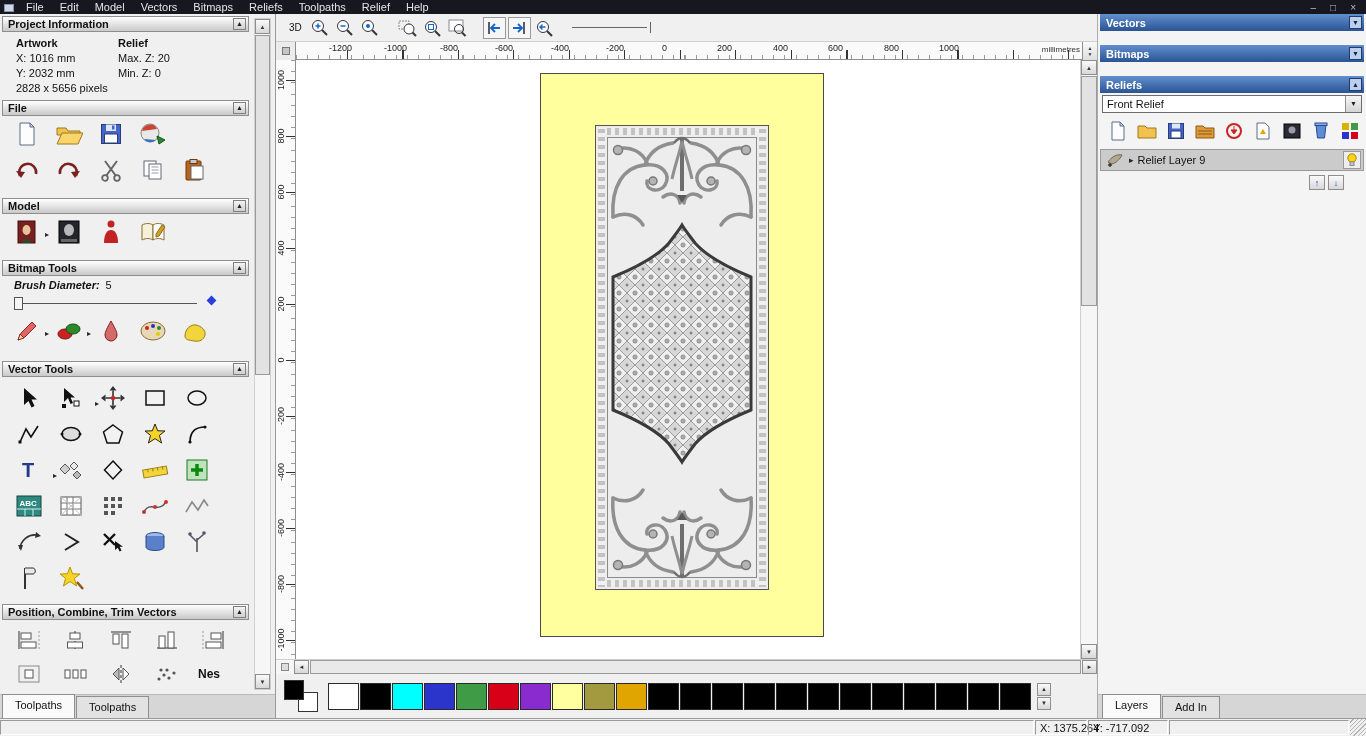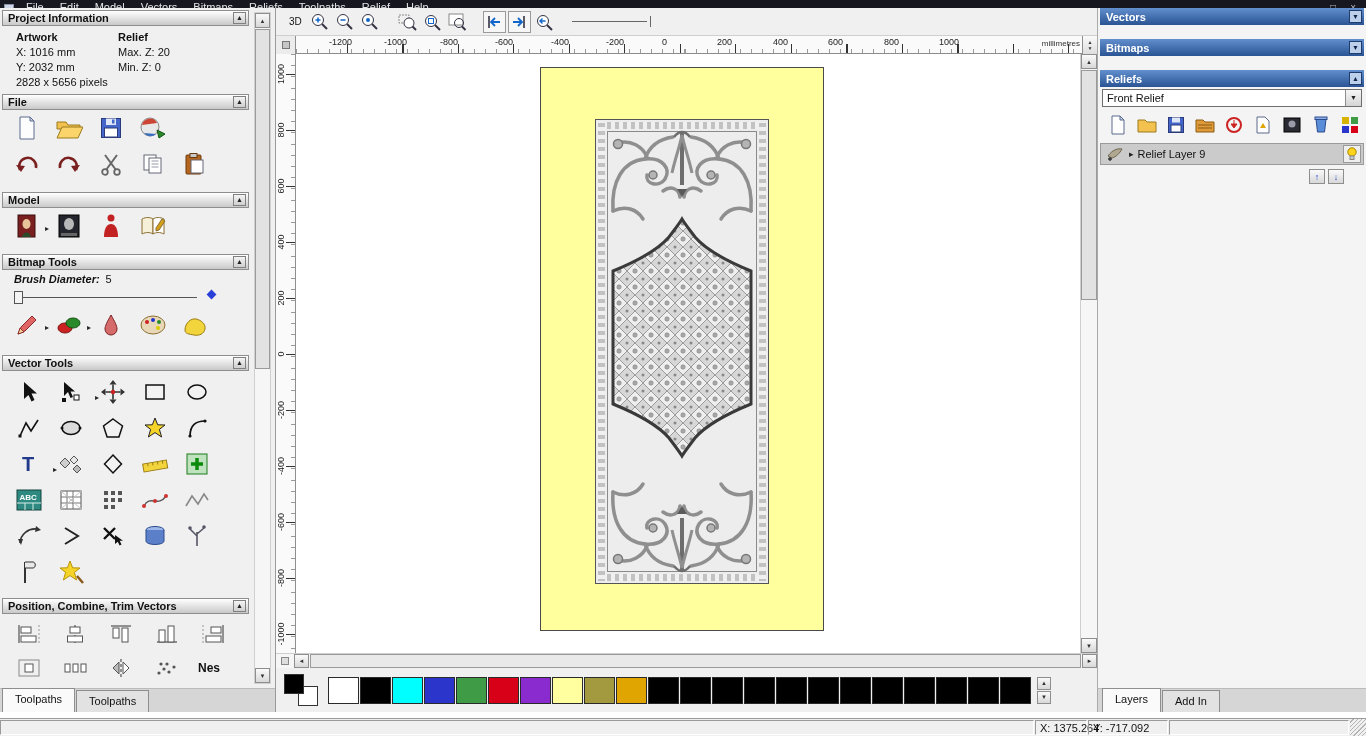--- a/index.html
+++ b/index.html
@@ -7,21 +7,21 @@
   body { font-family:"Liberation Sans", sans-serif; font-size:11px; background:#fff; color:#111; }
   .app { position:absolute; inset:0; }
 
   
   .menubar { position:absolute; left:0; top:0; width:1366px; height:14px; background:#17171f; display:flex; align-items:flex-end; color:#e4e4e8; overflow:hidden; }
   .appicon { width:10px; height:8px; margin:0 4px 2px 4px; background:#cfd6e6; border:1px solid #8892aa; }
   .menu-item { padding:0 8px 1px 8px; font-size:11px; cursor:default; }
   .win-controls { margin-left:auto; display:flex; gap:14px; padding:0 10px 1px 0; color:#b9b9c4; font-size:10px; }
 
   
-  .main { position:absolute; left:0; top:8px; width:1130px; height:704px; }
+  .main { position:absolute; left:0; top:14px; width:1130px; height:704px; }
   .left-panel { position:absolute; left:0; top:0; width:276px; height:704px; background:#f0f0f0; border-right:1px solid #9a9a9a; overflow:hidden; }
   .canvas-area { position:absolute; left:276px; top:0; width:821px; height:704px; background:#f0f0f0; }
   .right-panel { position:absolute; left:1097px; top:0; width:269px; height:704px; background:#f4f4f4; border-left:1px solid #aaa; overflow:hidden; }
 
   
   .lp-content { position:absolute; left:0; top:0; right:24px; bottom:24px; padding-top:2px; overflow:hidden; }
   .sec-h { height:16px; margin:0 2px 0 2px; background:linear-gradient(#ffffff,#c9c9c9); border:1px solid #8e8e8e; display:flex; align-items:center; justify-content:space-between; padding:0 2px 0 5px; font-weight:bold; font-size:11px; }
   .sec-btn { width:13px; height:12px; background:linear-gradient(#f4f4f4,#cfcfcf); border:1px solid #808080; font-size:7px; line-height:10px; text-align:center; color:#222; cursor:pointer; }
   .pi-grid { padding:4px 0 4px 16px; line-height:15px; }
   .pi-row { display:flex; }

